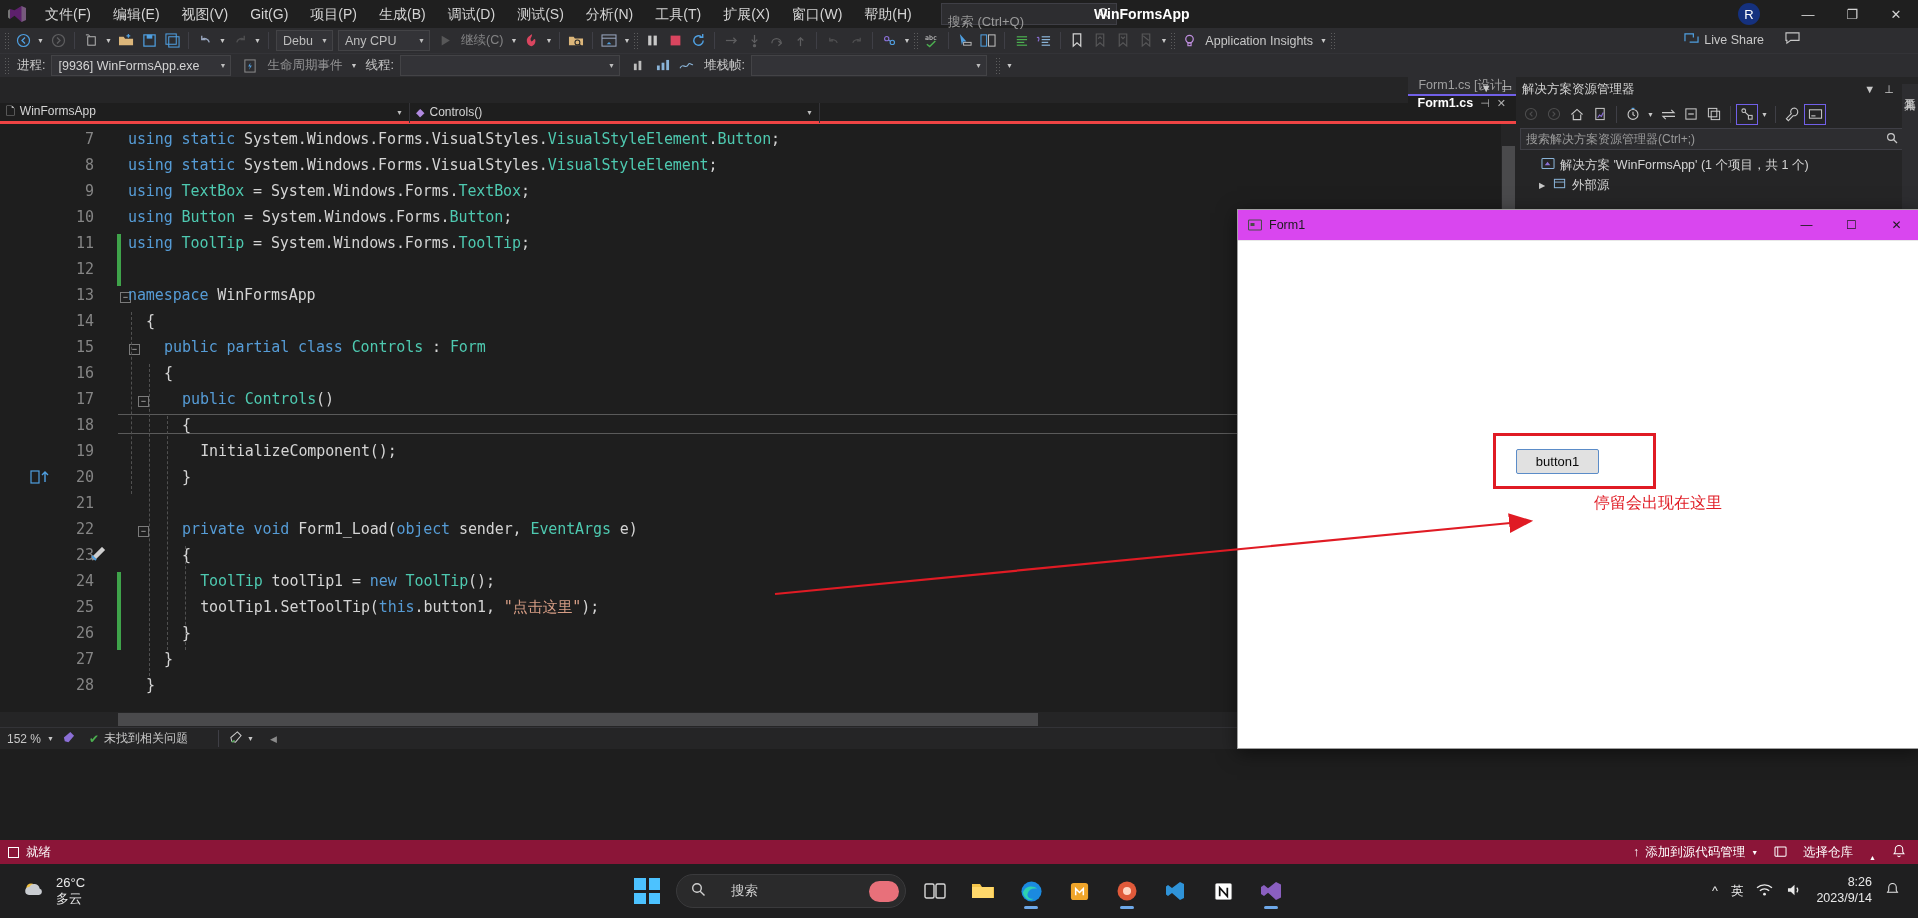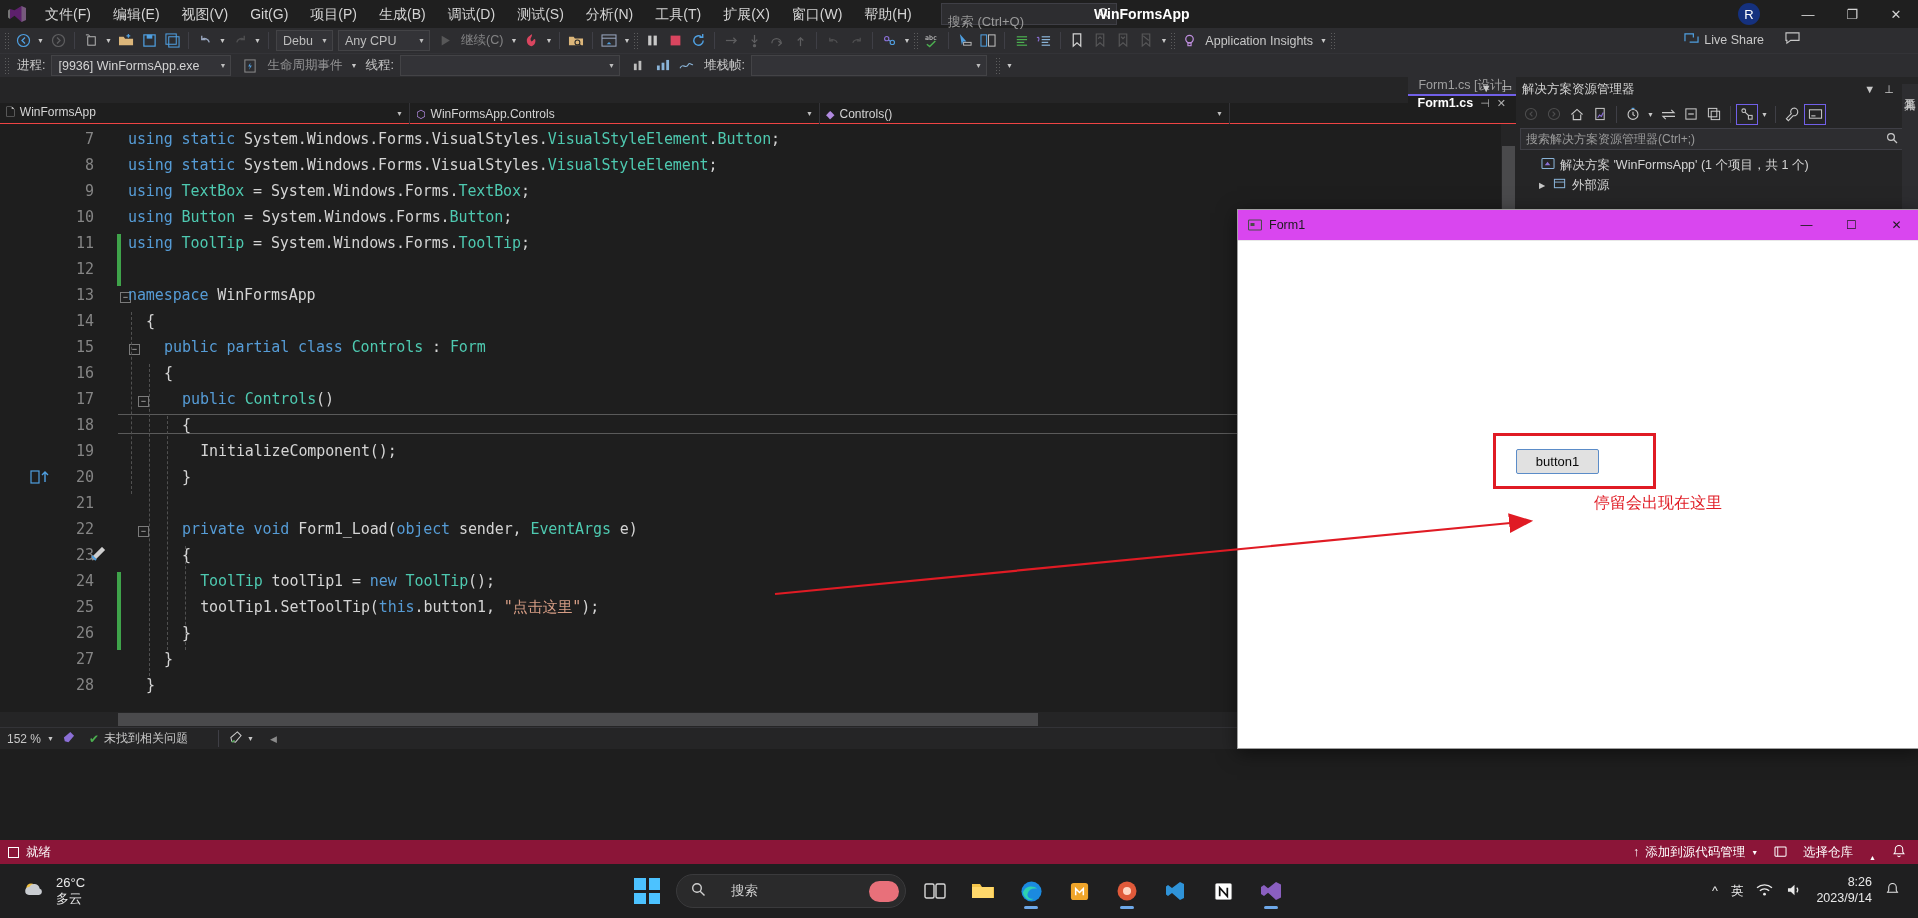--- a/index.html
+++ b/index.html
@@ -58,22 +58,22 @@
   .tabstrip { height:26px; background:#252526; display:flex; align-items:flex-end;
      position:relative;flex-direction:column; }
   .tab { height:26px; display:flex; align-items:center; padding:0 10px; font-size:12.5px;
      color:#a0a0a0; background:#2d2d30; gap:7px; }
   .tab.active { background:#1e1e1e; color:#ffffff; font-weight:bold;
      border-top:2px solid #7160e8; }
   .tab .ti { font-size:11px; color:#b0b0b0; font-weight:normal; }
   .tabstrip .tright { position:absolute; right:4px; top:4px; display:flex; gap:10px;
      color:#c8c8c8; font-size:11px; align-items:center; }
 
-  .navbar { height:21px; background:#1e1e1e; display:flex; align-items:flex-start;
-     border-bottom:1px solid #ef4444; font-size:12px; color:#d4d4d4; }
+  .navbar { height:21px; background:#1e1e1e; display:flex; align-items:center;
+     border-bottom:3px solid #ef4444; font-size:12px; color:#d4d4d4; }
   .navseg { display:flex; align-items:center; height:21px; padding:0 6px;
      justify-content:space-between; border-right:1px solid #333337; }
   .navseg .ic { margin-right:5px; font-size:11px; }
   .navseg .nc { font-size:7px; color:#bdbdbd; }
 
   .code-area { position:relative; height:603px; overflow:hidden; background:#1e1e1e; }
   .gutter { position:absolute; left:0; top:0; width:118px; height:100%; }
   .ln { position:absolute; right:24px; color:#858585; font-size:15px;
      font-family:"DejaVu Sans Mono","Liberation Mono",monospace; text-align:right; width:40px; }
   .chgbar { position:absolute; left:117px; width:4px; }
@@ -539,24 +539,20 @@
       </div>
       <div class="tright">
         <span>▼</span>
         <span>▭</span>
       </div>
     </div>
 
     <div class="navbar">
       <div class="navseg" style="width:410px">
         <span><span class="ic">🗋</span><span>WinFormsApp</span></span>
-        <span class="nc">▼</span>
-      </div>
-      <div class="navseg" style="width:410px">
-        <span><span class="ic" style="color:#b18ae0">⬡</span><span>WinFormsApp.Controls</span></span>
         <span class="nc">▼</span>
       </div>
       <div class="navseg" style="width:410px">
         <span><span class="ic" style="color:#b18ae0">◆</span><span>Controls()</span></span>
         <span class="nc">▼</span>
       </div>
     </div>
 
     <div class="code-area">
       <div id="cur-line-hl" class="cur-line" style="top: 290px;"></div>

